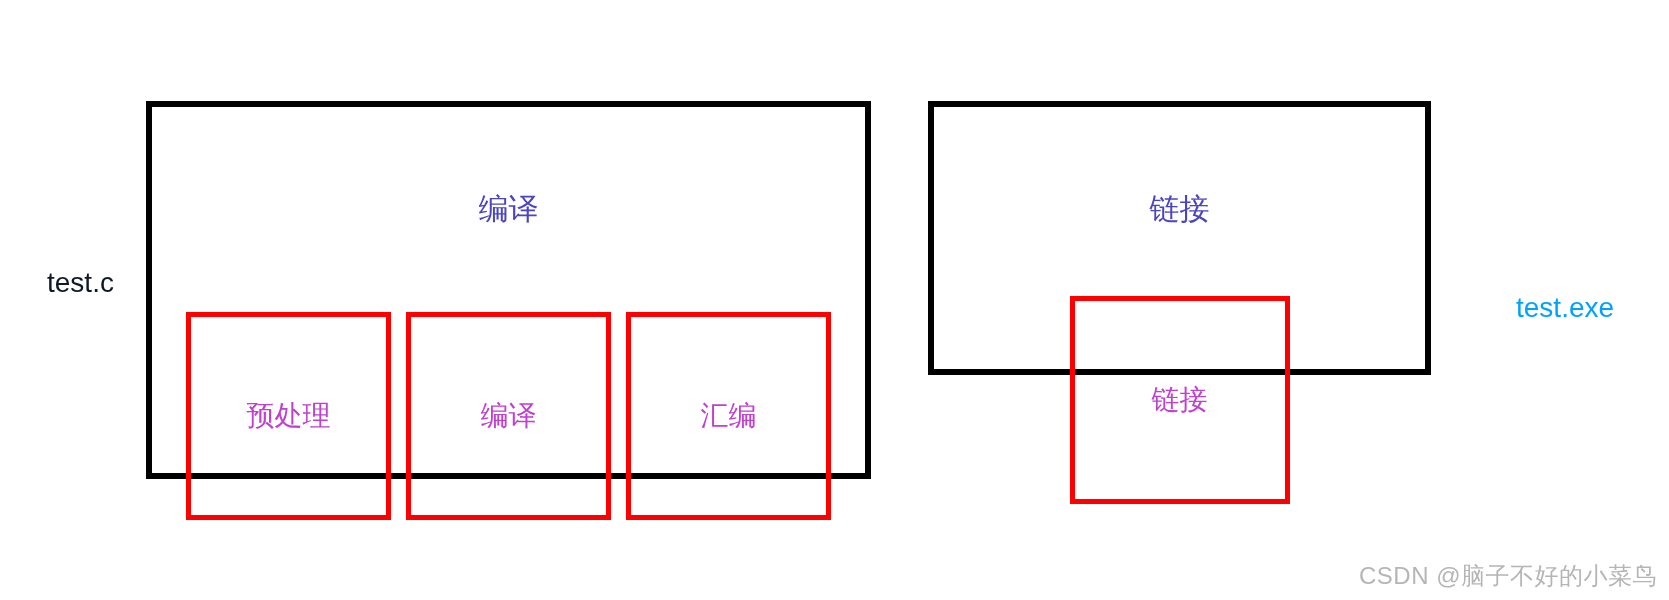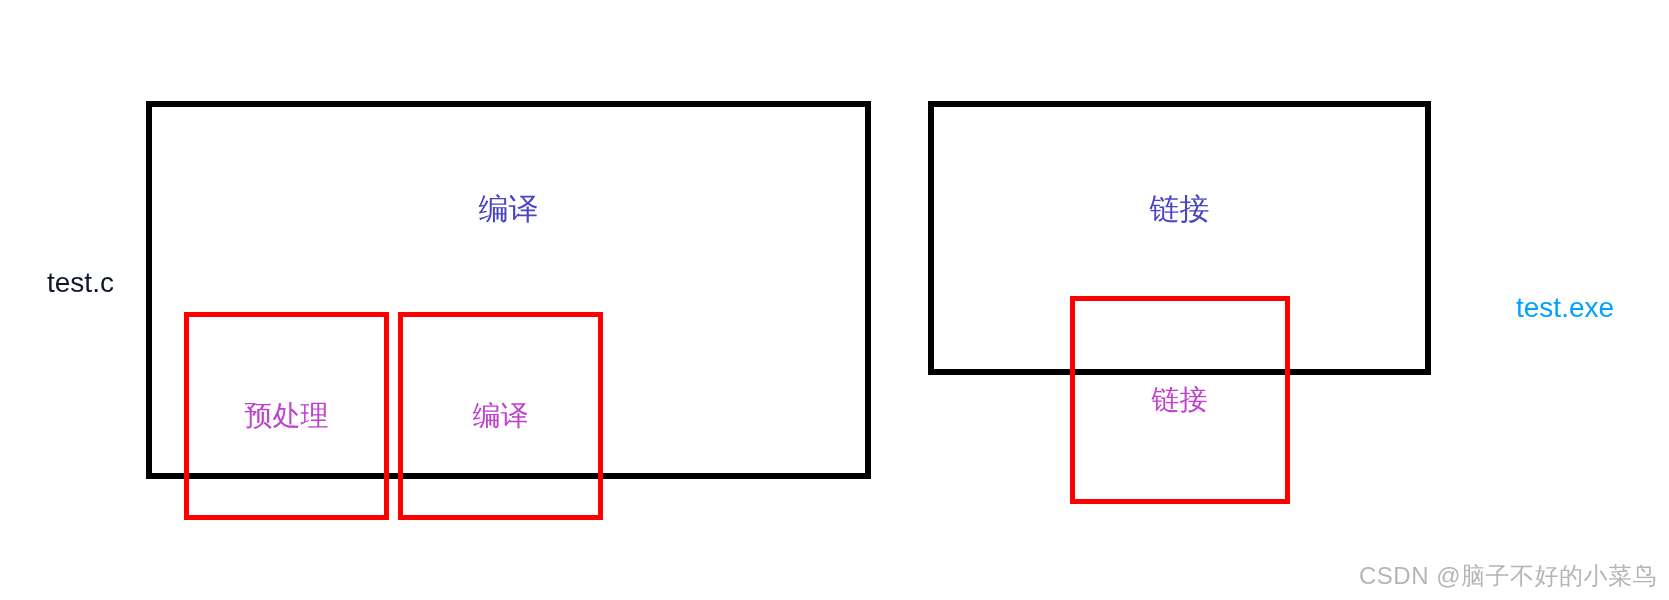--- a/index.html
+++ b/index.html
@@ -48,21 +48,22 @@
       background: #ffffff;
     }
     .container-title {
       text-align: center;
       font-size: 30px;
       color: #4a44c4;
       margin-top: 50px;
     }
     .stages-row {
       display: flex;
-      gap: 9px;
+      justify-content: center;
+      gap: 15px;
       margin-top: 50px;
     }
     .stage-box {
       width: 205px;
       height: 208px;
       border: 5px solid #ff0000;
       display: flex;
       align-items: center;
       justify-content: center;
       font-size: 28px;
@@ -91,20 +92,21 @@
 </head>
 <body>
 
 <div class="input-label">test.c</div>
 
 <div class="compile-container">
   <div class="container-title">编译</div>
   <div class="stages-row">
     <div class="stage-box">预处理</div>
     <div class="stage-box">编译</div>
+    <div class="stage-box">汇编</div>
   </div>
 </div>
 
 <div class="link-container">
   <div class="container-title">链接</div>
   <div class="link-stage-box">链接</div>
 </div>
 
 <div class="output-label">test.exe</div>
 

